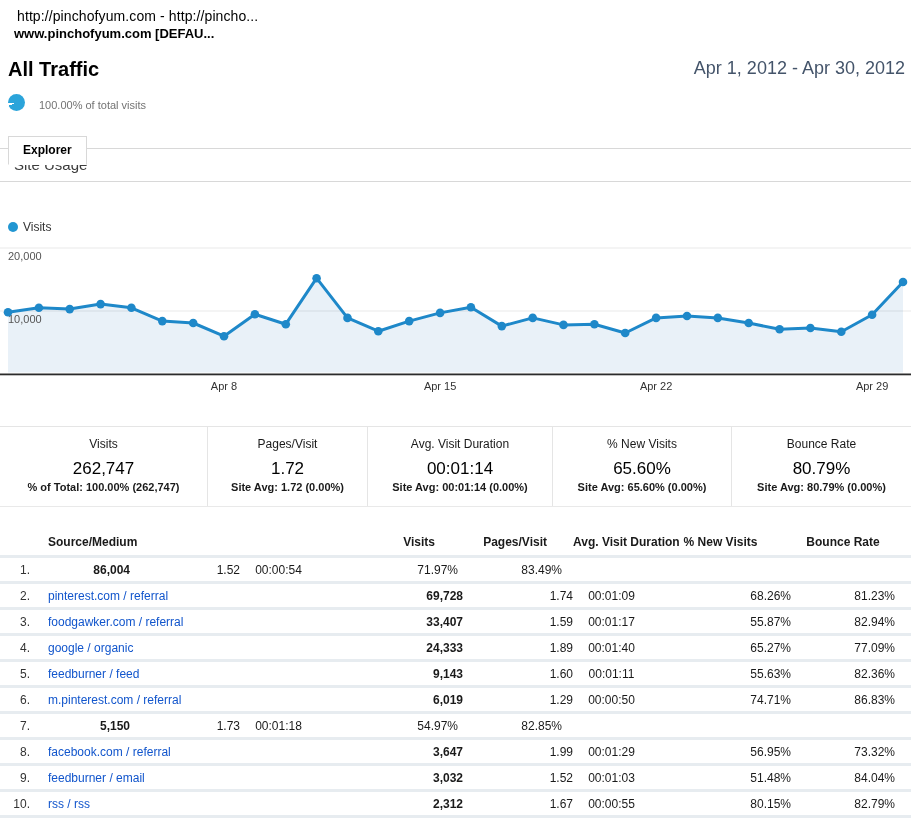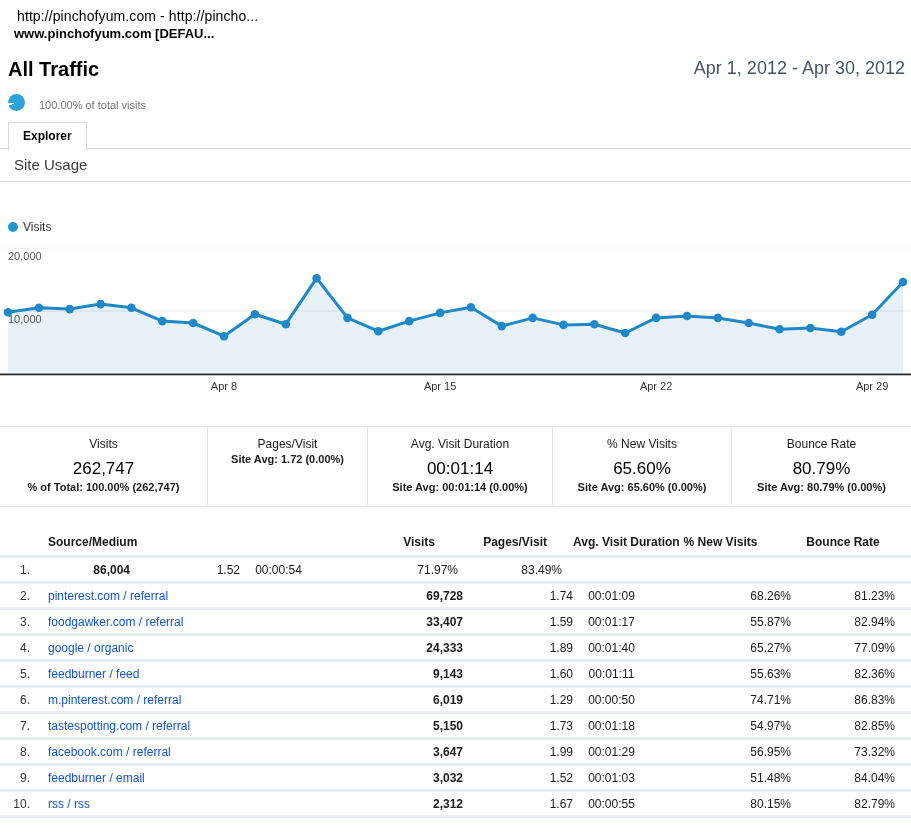--- a/index.html
+++ b/index.html
@@ -23,21 +23,21 @@
   .pie-icon {
     width: 17px; height: 17px; border-radius: 50%;
     background: conic-gradient(#2ba4da 0deg 248deg, #ffffff 248deg 267deg, #2ba4da 267deg 360deg);
   }
   .subtitle-text { font-size: 11px; color: #737373; margin-left: 14px; }
 
   
   .tabs { margin-top: 10px; border-bottom: 1px solid #d8d8d8; padding-left: 8px; height: 28px; }
   .tab {
     display: inline-block; background: #fff; border: 1px solid #d8d8d8; border-bottom: 1px solid #fff;
-    font-size: 12px; font-weight: bold; color: #000; padding: 6px 14px 7px; position: relative; top: 1px; cursor: pointer;
+    font-size: 12px; font-weight: bold; color: #000; padding: 6px 14px 7px; position: relative; top: 15px; cursor: pointer;
   }
   .subnav { border-bottom: 1px solid #d8d8d8; padding: 7px 0 8px 14px; font-size: 15px; color: #3c3c3c; }
   .subnav-link { cursor: pointer; }
 
   
   .legend { display: flex; align-items: center; margin: 38px 0 0 8px; }
   .legend-dot { width: 10px; height: 10px; border-radius: 50%; background: #2196d2; }
   .legend-label { font-size: 12px; color: #333; margin-left: 5px; }
   .chart-wrap { margin-top: 4px; }
   svg text { font-family: "Liberation Sans", sans-serif; }
@@ -146,20 +146,21 @@
 </div>
 
 <div class="metrics">
   <div class="metric m0">
     <div class="metric-label">Visits</div>
     <div class="metric-value">262,747</div>
     <div class="metric-sub">% of Total: 100.00% (262,747)</div>
   </div>
   <div class="metric m1">
     <div class="metric-label">Pages/Visit</div>
+    <div class="metric-value">1.72</div>
     <div class="metric-sub">Site Avg: 1.72 (0.00%)</div>
   </div>
   <div class="metric m2">
     <div class="metric-label">Avg. Visit Duration</div>
     <div class="metric-value">00:01:14</div>
     <div class="metric-sub">Site Avg: 00:01:14 (0.00%)</div>
   </div>
   <div class="metric m3">
     <div class="metric-label">% New Visits</div>
     <div class="metric-value">65.60%</div>
@@ -231,21 +232,20 @@
         <div class="c-rank">6.</div>
         <div class="c-source"><span class="src-link">m.pinterest.com / referral</span></div>
         <div class="c-visits">6,019</div>
         <div class="c-pages">1.29</div>
         <div class="c-dur">00:00:50</div>
         <div class="c-new">74.71%</div>
         <div class="c-bounce">86.83%</div>
       </div>
       <div class="t-row">
         <div class="c-rank">7.</div>
-        <div class="c-source"><span class="src-link">tastespotting.com / referral</span></div>
         <div class="c-visits">5,150</div>
         <div class="c-pages">1.73</div>
         <div class="c-dur">00:01:18</div>
         <div class="c-new">54.97%</div>
         <div class="c-bounce">82.85%</div>
       </div>
       <div class="t-row">
         <div class="c-rank">8.</div>
         <div class="c-source"><span class="src-link">facebook.com / referral</span></div>
         <div class="c-visits">3,647</div>

